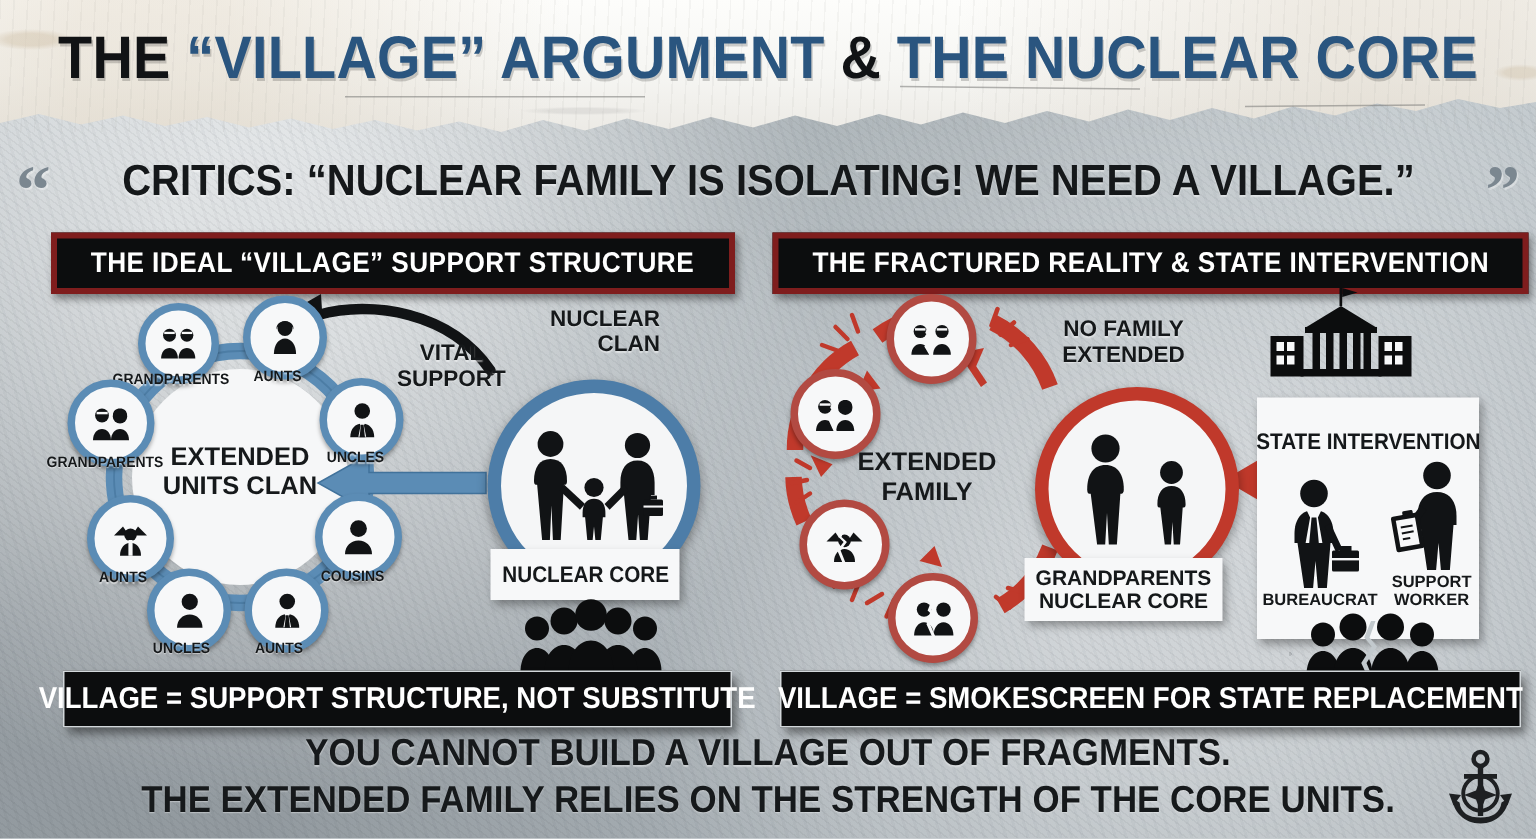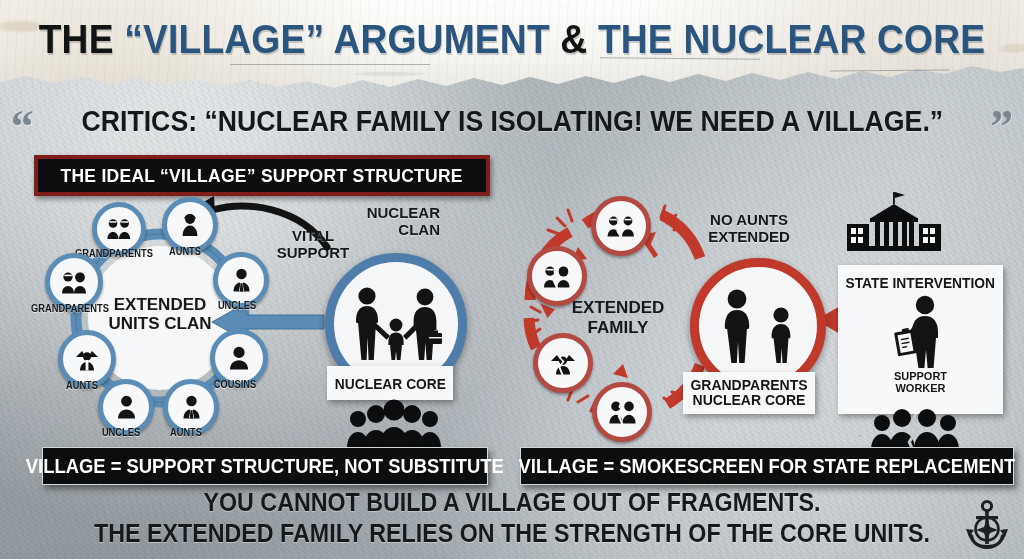--- a/index.html
+++ b/index.html
@@ -218,20 +218,23 @@
 
   <div class="quote-row">
     <span class="qmark">“</span>
     <span class="quote-text">CRITICS: “NUCLEAR FAMILY IS ISOLATING! WE NEED A VILLAGE.”</span>
     <span class="qmark">”</span>
   </div>
 
   <div class="sec-head" id="sec-left">
     <span>THE IDEAL “VILLAGE” SUPPORT STRUCTURE</span>
   </div>
+  <div class="sec-head" id="sec-right">
+    <span>THE FRACTURED REALITY &amp; STATE INTERVENTION</span>
+  </div>
 
   <svg class="overlay">
 
     <circle cx="160" cy="318" r="84" fill="none" stroke="#5b8cb5" stroke-width="11"></circle>
     <circle cx="160" cy="318" r="84" fill="none" stroke="#3e6d96" stroke-width="1.2" opacity=".5"></circle>
 
     <circle cx="160" cy="318" r="72" fill="#f6f7f8"></circle>
 
     <path d="M324 318 L246 318 L246 306 L212 325 L246 344 L246 332 L324 332 Z" fill="#5b8cb5" stroke="#41729b" stroke-width="1" transform="translate(0,-3)"></path>
 
@@ -317,21 +320,21 @@
       <path d="M14 22.5c0-4.6 2.7-7.5 6-7.5s6 2.9 6 7.5z" fill="#111315"></path>
     </svg>
   </div>
   <div class="node-lbl" style="left:24px;top:303px;width:92px;">GRANDPARENTS</div>
 
   <div class="center-lbl" style="left:104px;top:295px;width:112px;font-size:17px;line-height:1.14;">
     <div>EXTENDED</div>
     <div>UNITS CLAN</div>
   </div>
 
-  <div class="plain-lbl" style="left:258px;top:228px;width:86px;font-size:15px;line-height:1.12;margin-left:12px;">
+  <div class="plain-lbl" style="left:258px;top:228px;width:86px;font-size:15px;line-height:1.12;">
     <div>VITAL</div>
     <div>SUPPORT</div>
   </div>
 
   <div class="plain-lbl" style="left:344px;top:205px;width:96px;font-size:15px;line-height:1.12;text-align:right;">
     <div>NUCLEAR</div>
     <div>CLAN</div>
   </div>
 
   <div class="big-core blue" style="left:325px;top:253px;width:124px;height:124px;">
@@ -460,21 +463,21 @@
       <path d="M15.4 0 L12.6 7 L16.4 10.4 L12 16 L15.4 24 L13.2 24 L9.6 16 L14 10.4 L10.4 7 L13.2 0 Z" fill="#f7f8f9"></path>
     </svg>
   </div>
 
   <div class="center-lbl" style="left:564px;top:298px;width:108px;font-size:17px;line-height:1.16;">
     <div>EXTENDED</div>
     <div>FAMILY</div>
   </div>
 
   <div class="plain-lbl" style="left:692px;top:211px;width:114px;font-size:15px;line-height:1.14;">
-    <div>NO AUNTS</div>
+    <div>NO FAMILY</div>
     <div>EXTENDED</div>
   </div>
 
   <div class="big-core red" style="left:690px;top:258px;width:118px;height:118px;">
     <svg width="86" height="78" viewBox="0 0 86 78">
 
       <circle cx="22" cy="12" r="9.4" fill="#111315"></circle>
       <path d="M22 23c-8 0-12.2 6.2-12.2 16.2 0 2.2.5 2.9 1.5 2.9h21.4c1 0 1.5-.7 1.5-2.9C34.2 29.2 30 23 22 23z" fill="#111315"></path>
       <path d="M12 41h20l-2.4 35h-5.4l-1.2-21-1.2 21h-5.4z" fill="#111315"></path>
 
@@ -512,23 +515,37 @@
         <rect x="-2" y="41" width="5" height="6"></rect>
           <rect x="5" y="41" width="5" height="6"></rect>
         <rect x="70" y="32" width="5" height="6"></rect>
           <rect x="77" y="32" width="5" height="6"></rect>
         <rect x="70" y="41" width="5" height="6"></rect>
           <rect x="77" y="41" width="5" height="6"></rect>
       </g>
     </g>
   </svg>
 
-  <div class="card" style="left:838px;top:265px;width:165px;height:140px;padding-top:9px;">
+  <div class="card" style="left:838px;top:265px;width:148px;height:140px;padding-top:21px;">
     <span class="card-title">STATE INTERVENTION</span>
     <div style="display:flex;gap:8px;margin-top:4px;align-items:flex-end;">
+      <div style="display:flex;flex-direction:column;align-items:center;">
+        <svg width="56" height="74" viewBox="0 0 56 74">
+          <circle cx="24" cy="10" r="9.2" fill="#111315"></circle>
+          <path d="M24 21c-8.4 0-13 6.2-13 16v6h26v-6c0-9.8-4.6-16-13-16z" fill="#111315"></path>
+          <path d="M19 21h10l-2.4 5 3 17h-11.2l3-17z" fill="#f7f8f9"></path>
+          <path d="M22.4 26h3.2l1.6 17h-6.4z" fill="#111315"></path>
+          <path d="M13 43h22l-2.4 30h-6l-1.6-18-1.6 18h-6z" fill="#111315"></path>
+          <path d="M35 30 L43 47 L38.6 49 L31 32 Z" fill="#111315"></path>
+          <rect x="36" y="48" width="18" height="14" rx="1" fill="#111315"></rect>
+          <rect x="41" y="45" width="8" height="3.4" fill="#111315"></rect>
+          <rect x="36" y="53" width="18" height="1.6" fill="#f7f8f9"></rect>
+        </svg>
+        <span class="card-sub" style="font-size:11px;margin-top:1px;">BUREAUCRAT</span>
+      </div>
       <div style="display:flex;flex-direction:column;align-items:center;">
         <svg width="56" height="74" viewBox="0 0 56 74">
           <circle cx="32" cy="10" r="9.2" fill="#111315"></circle>
           <path d="M32 21c-8.4 0-13 6.2-13 16v6h26v-6c0-9.8-4.6-16-13-16z" fill="#111315"></path>
           <path d="M21 43h22l-2.4 30h-6l-1.6-18-1.6 18h-6z" fill="#111315"></path>
           <path d="M21 30 L11 44 L15.4 47 L25 33 Z" fill="#111315"></path>
           <rect x="3" y="36" width="19" height="24" rx="1.5" fill="#111315" transform="rotate(-10,12,48)"></rect>
           <rect x="6" y="39" width="13" height="18" fill="#f7f8f9" transform="rotate(-10,12,48)"></rect>
           <rect x="9" y="33.5" width="7" height="4" rx="1" fill="#111315" transform="rotate(-10,12,36)"></rect>
           <g stroke="#111315" stroke-width="1.4" transform="rotate(-10,12,48)">

